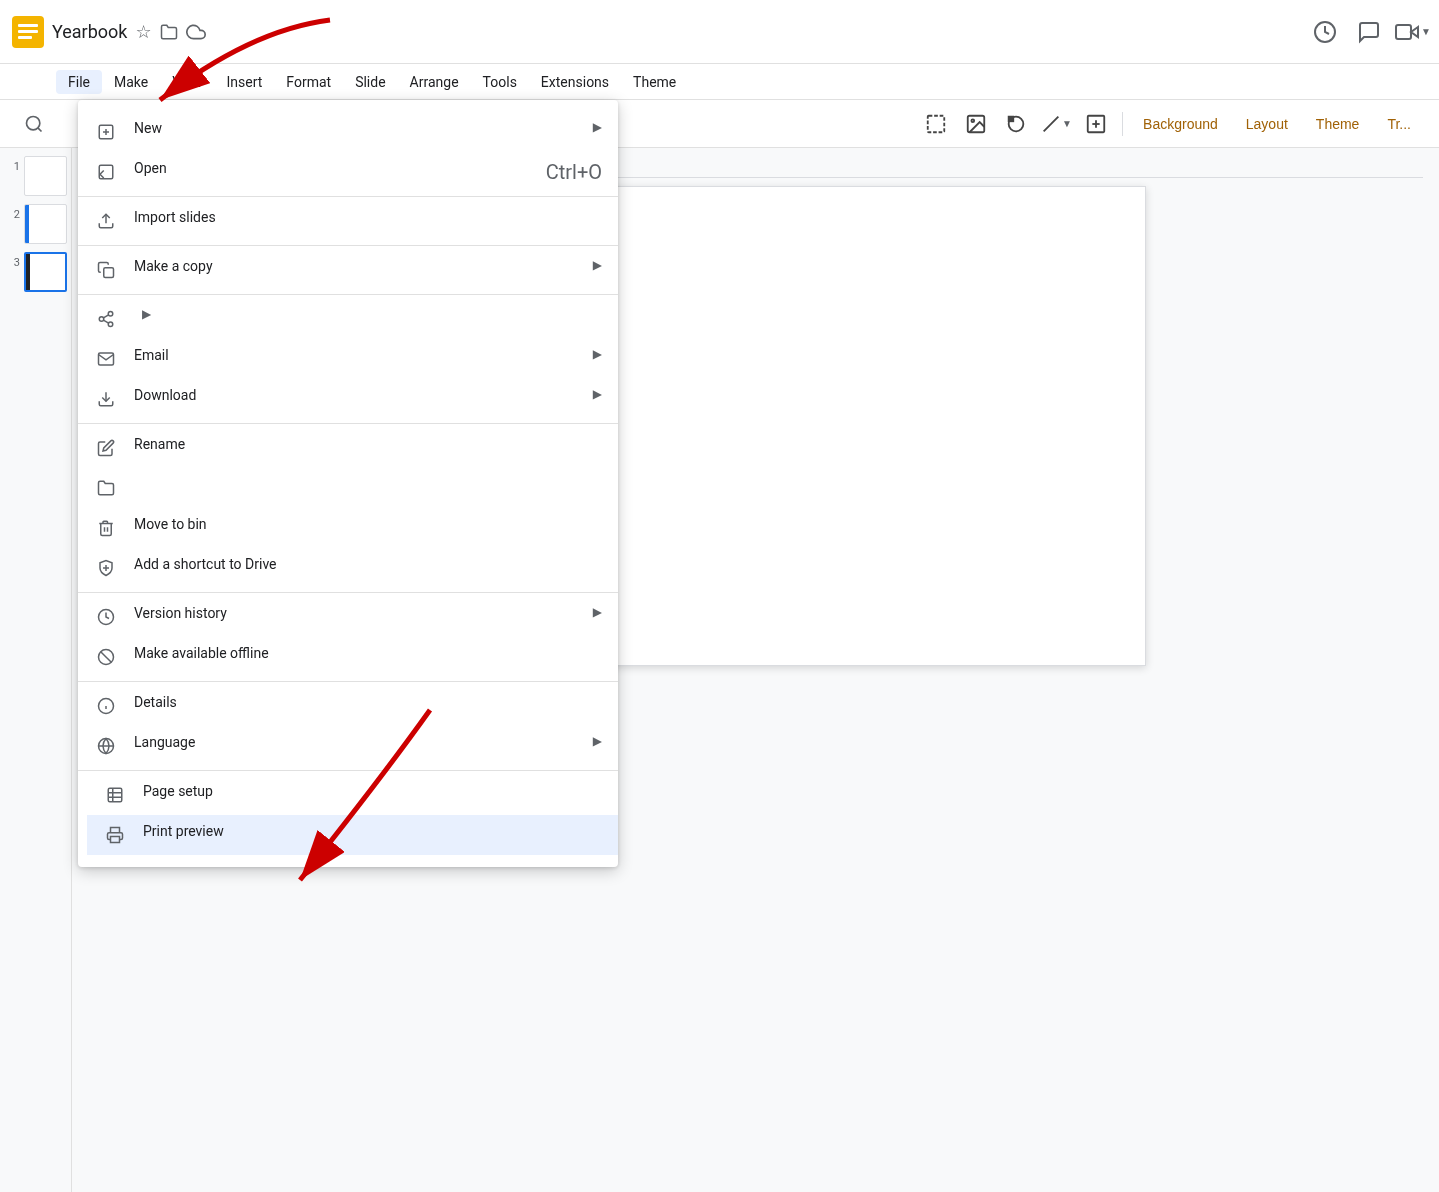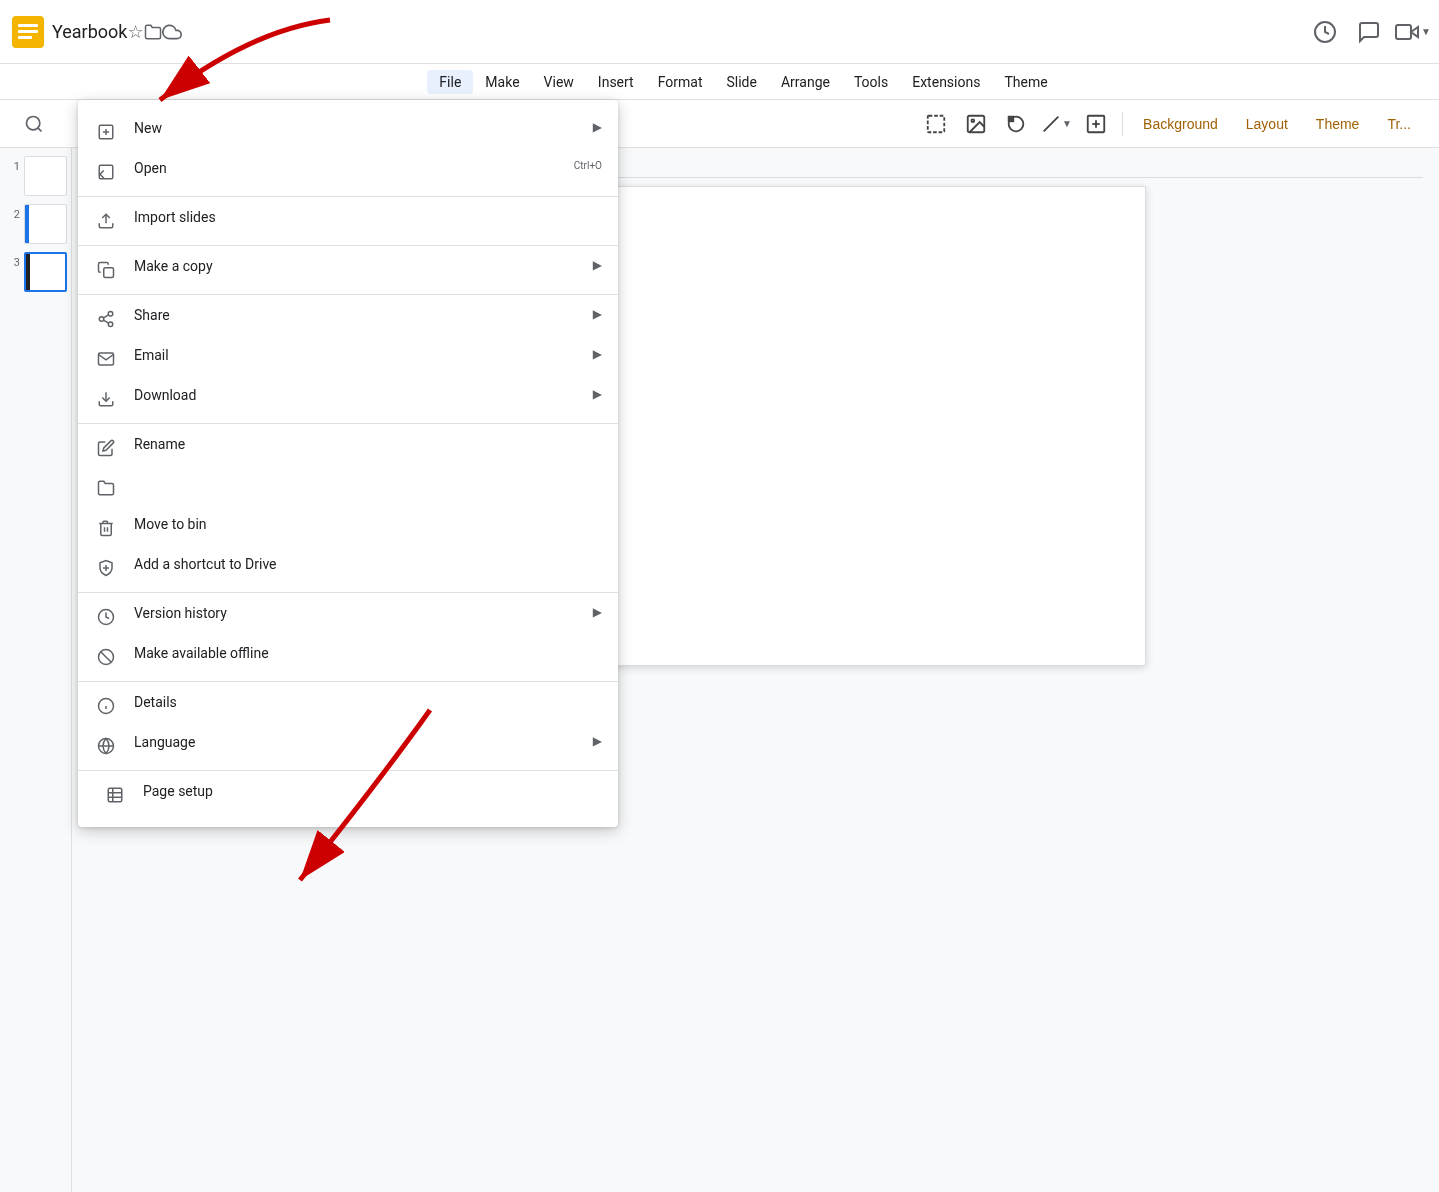--- a/index.html
+++ b/index.html
@@ -62,21 +62,20 @@
 
     .menu-bar {
       display: flex;
       align-items: center;
       height: 36px;
       background: #fff;
       padding: 0 8px 0 56px;
       border-bottom: 1px solid #e0e0e0;
       position: relative;
       z-index: 10;
-      justify-content: center;
     }
 
     .menu-item {
       padding: 4px 12px;
       border-radius: 4px;
       cursor: pointer;
       font-size: 14px;
       color: #202124;
       white-space: nowrap;
     }
@@ -268,21 +267,21 @@
       flex-shrink: 0;
     }
 
     .dropdown-item-label {
       flex: 1;
       font-size: 14px;
       color: #202124;
     }
 
     .dropdown-item-shortcut {
-      font-size: 10px;
+      font-size: 20px;
       color: #5f6368;
       margin-left: 16px;
     }
 
     .dropdown-item-arrow {
       margin-left: 8px;
       color: #5f6368;
       font-size: 12px;
     }
 
@@ -332,21 +331,21 @@
 <div class="top-bar">
   <div class="app-icon">
     <svg viewBox="0 0 32 32" fill="none">
       <rect width="32" height="32" rx="4" fill="#F4B400"></rect>
       <rect x="6" y="8" width="20" height="3" rx="1" fill="white"></rect>
       <rect x="6" y="14" width="20" height="3" rx="1" fill="white"></rect>
       <rect x="6" y="20" width="14" height="3" rx="1" fill="white"></rect>
     </svg>
   </div>
   <div class="title-section">
-    <div style="display:flex;align-items:center;">
+    <div style="display:flex;align-items:center;gap:8px;">
       <span class="doc-title">Yearbook</span>
       <span class="title-icon" style="font-size:18px;color:#5f6368;">☆</span>
       <span class="title-icon" style="font-size:16px;">
         <svg width="18" height="18" viewBox="0 0 24 24" fill="none" stroke="#5f6368" stroke-width="2">
           <path d="M22 19a2 2 0 0 1-2 2H4a2 2 0 0 1-2-2V5a2 2 0 0 1 2-2h5l2 3h9a2 2 0 0 1 2 2z"></path>
         </svg>
       </span>
       <span class="title-icon" style="font-size:16px;">
         <svg width="20" height="20" viewBox="0 0 24 24" fill="none" stroke="#5f6368" stroke-width="2">
           <path d="M18 10h-1.26A8 8 0 1 0 9 20h9a5 5 0 0 0 0-10z"></path>
@@ -539,21 +538,20 @@
     <div class="dropdown-item">
       <div class="dropdown-item-icon">
         <svg width="18" height="18" viewBox="0 0 24 24" fill="none" stroke="#5f6368" stroke-width="2">
           <circle cx="18" cy="5" r="3"></circle>
           <circle cx="6" cy="12" r="3"></circle>
           <circle cx="18" cy="19" r="3"></circle>
           <line x1="8.59" y1="13.51" x2="15.42" y2="17.49"></line>
           <line x1="15.41" y1="6.51" x2="8.59" y2="10.49"></line>
         </svg>
       </div>
-      <span class="dropdown-item-label">Share</span>
       <span class="dropdown-item-arrow">▶</span>
     </div>
     <div class="dropdown-item">
       <div class="dropdown-item-icon">
         <svg width="18" height="18" viewBox="0 0 24 24" fill="none" stroke="#5f6368" stroke-width="2">
           <path d="M4 4h16c1.1 0 2 .9 2 2v12c0 1.1-.9 2-2 2H4c-1.1 0-2-.9-2-2V6c0-1.1.9-2 2-2z"></path>
           <polyline points="22,6 12,13 2,6"></polyline>
         </svg>
       </div>
       <span class="dropdown-item-label">Email</span>
@@ -662,20 +660,30 @@
     <div class="dropdown-item">
       <div class="dropdown-item-icon">
         <svg width="18" height="18" viewBox="0 0 24 24" fill="none" stroke="#5f6368" stroke-width="2">
           <rect x="3" y="3" width="18" height="18" rx="2"></rect>
           <line x1="3" y1="9" x2="21" y2="9"></line>
           <line x1="3" y1="15" x2="21" y2="15"></line>
           <line x1="9" y1="3" x2="9" y2="21"></line>
         </svg>
       </div>
       <span class="dropdown-item-label">Page setup</span>
+    </div>
+    <div class="dropdown-item highlighted" style="background:#e8f0fe;">
+      <div class="dropdown-item-icon">
+        <svg width="18" height="18" viewBox="0 0 24 24" fill="none" stroke="#5f6368" stroke-width="2">
+          <polyline points="6 9 6 2 18 2 18 9"></polyline>
+          <path d="M6 18H4a2 2 0 0 1-2-2v-5a2 2 0 0 1 2-2h16a2 2 0 0 1 2 2v5a2 2 0 0 1-2 2h-2"></path>
+          <rect x="6" y="14" width="12" height="8"></rect>
+        </svg>
+      </div>
+      <span class="dropdown-item-label">Print preview</span>
     </div>
   </div>
 </div>
 
 <svg class="arrow-annotation arrow-1" viewBox="0 0 350 180">
   <defs>
     <marker id="arrowhead1" markerWidth="10" markerHeight="7" refX="10" refY="3.5" orient="auto">
       <polygon points="0 0, 10 3.5, 0 7" fill="#cc0000"></polygon>
     </marker>
   </defs>

